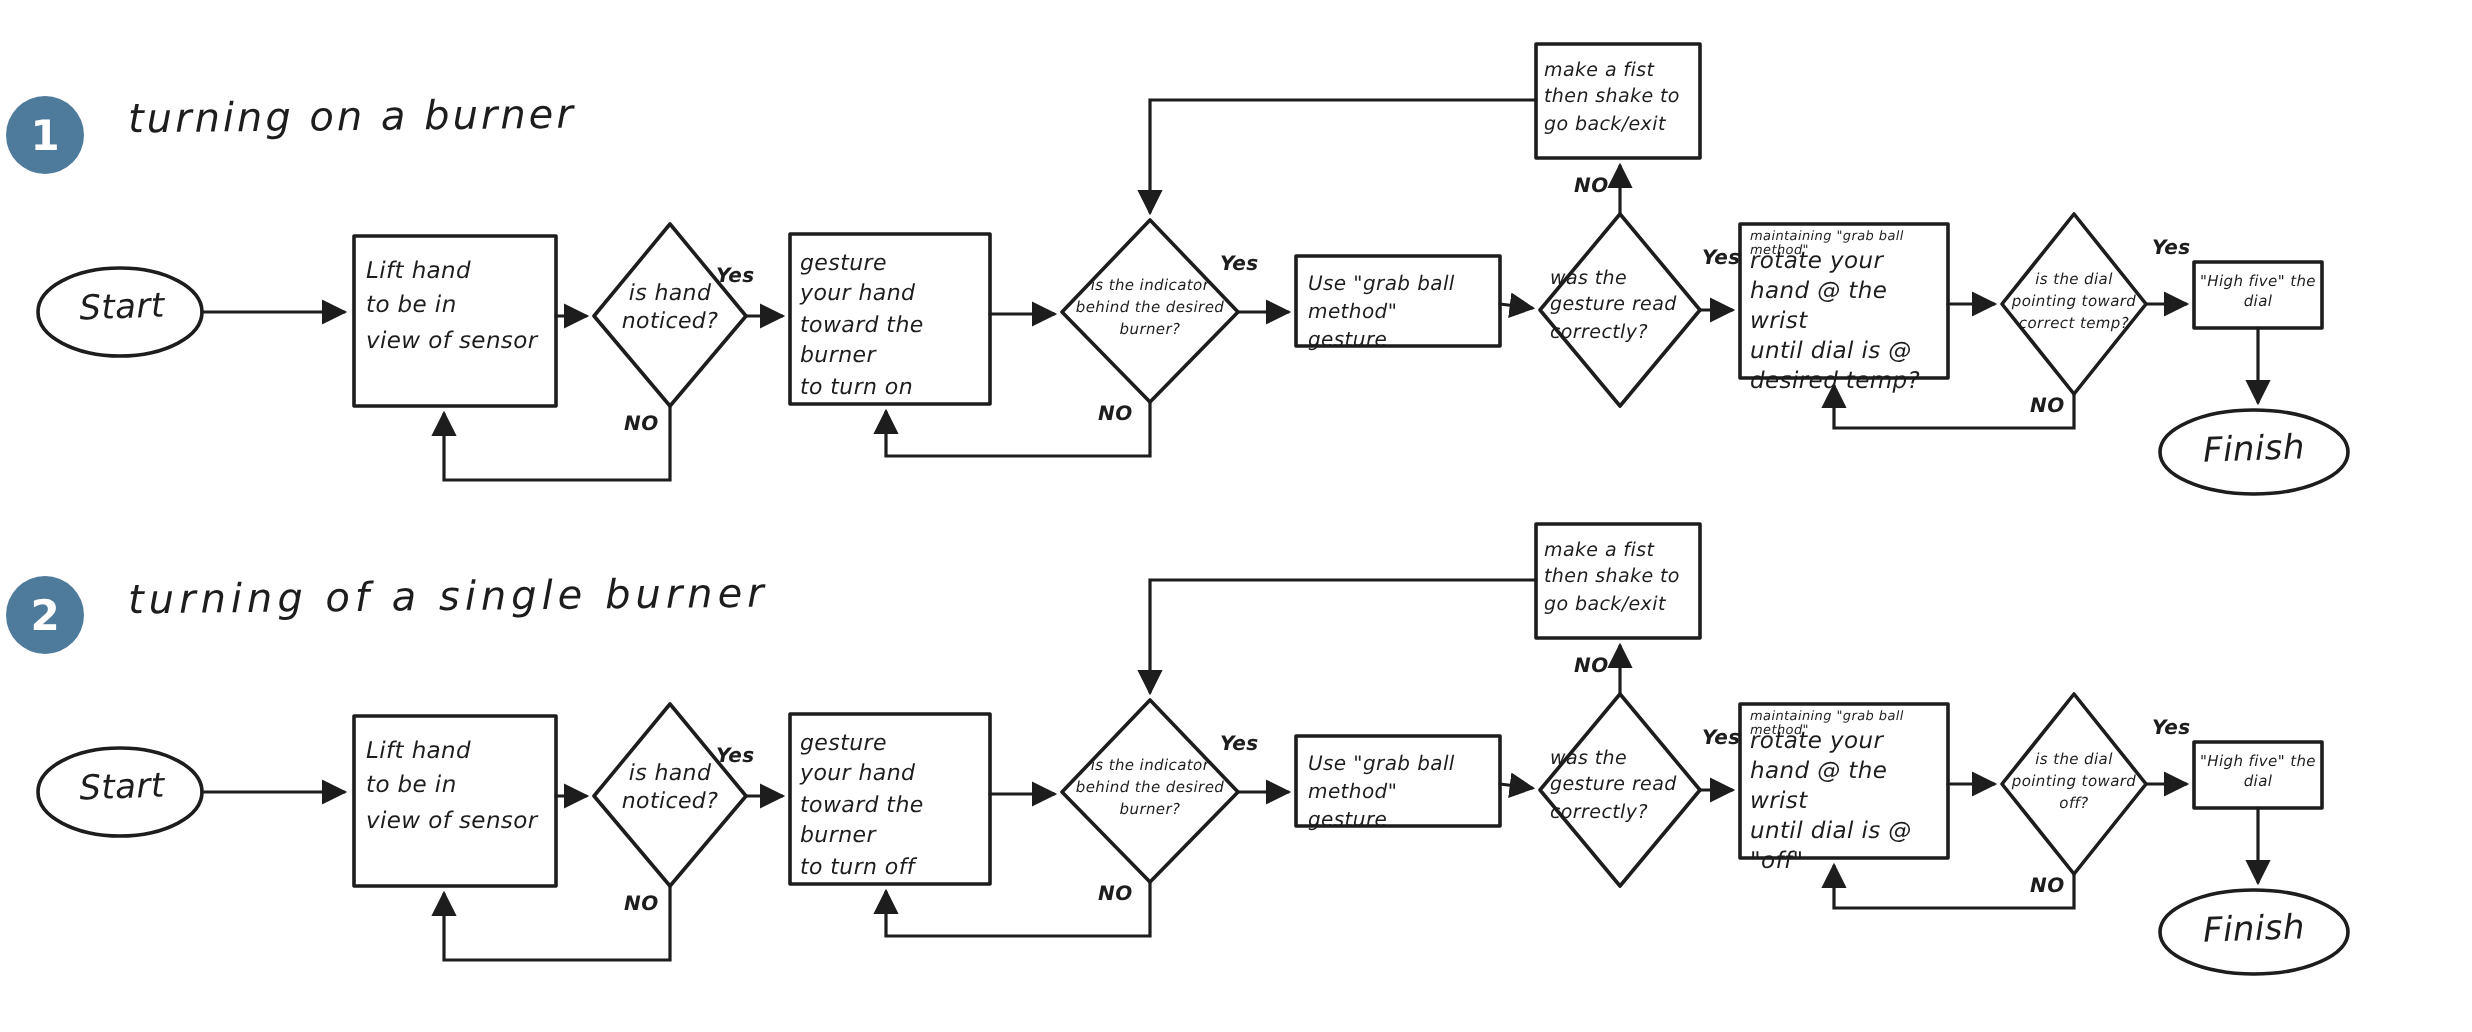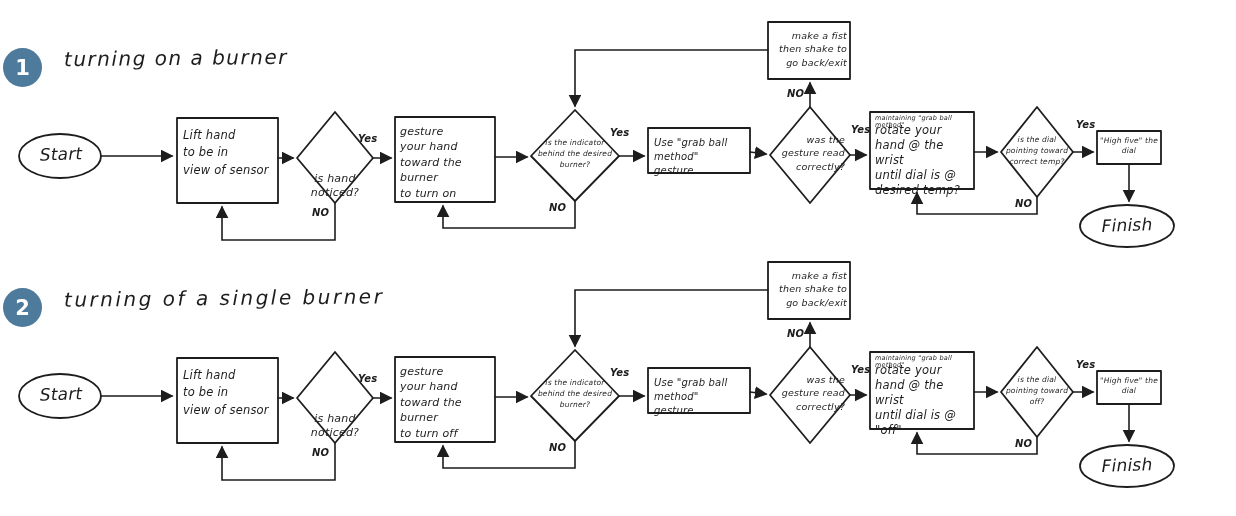--- a/index.html
+++ b/index.html
@@ -23,23 +23,23 @@
   .badge {
     position:absolute; left:3px; top:48px; width:39px; height:39px;
     border-radius:50%; background:var(--badge); color:#fff;
     display:flex; align-items:center; justify-content:center;
     font-size:21px; font-style:normal; font-weight:bold;
   }
   .title { left:64px; top:46px; font-size:20px; letter-spacing:1.5px; transform:rotate(-.6deg); }
   .terminal { font-size:17px; text-align:center; transform:rotate(-2deg); }
   .node-text { font-size:11.5px; line-height:1.5; }
   .node-text-4l { font-size:11px; line-height:1.4; }
-  .dia-text { font-size:11px; line-height:1.3; text-align:center;margin-top:32px; }
+  .dia-text { font-size:11px; line-height:1.3; text-align:center; }
   .dia-text-sm { font-size:7.5px; line-height:1.45; text-align:center; }
-  .dia-text-md { font-size:9.5px; line-height:1.4; text-align:right; }
+  .dia-text-md { font-size:9.5px; line-height:1.4; text-align:left; }
   .tiny-caption { font-size:6.5px; line-height:1; }
   .rotate-text { font-size:11.5px; line-height:1.3; }
   .small-box-text { font-size:7.5px; line-height:1.35; text-align:center; }
   .branch { font-size:10px; font-weight:bold; font-style:italic; }
 </style>
 </head>
 <body>
 
 <div class="chart" id="chart-1">
   <svg class="wires" width="1236" height="276" viewBox="0 0 1236 276">

